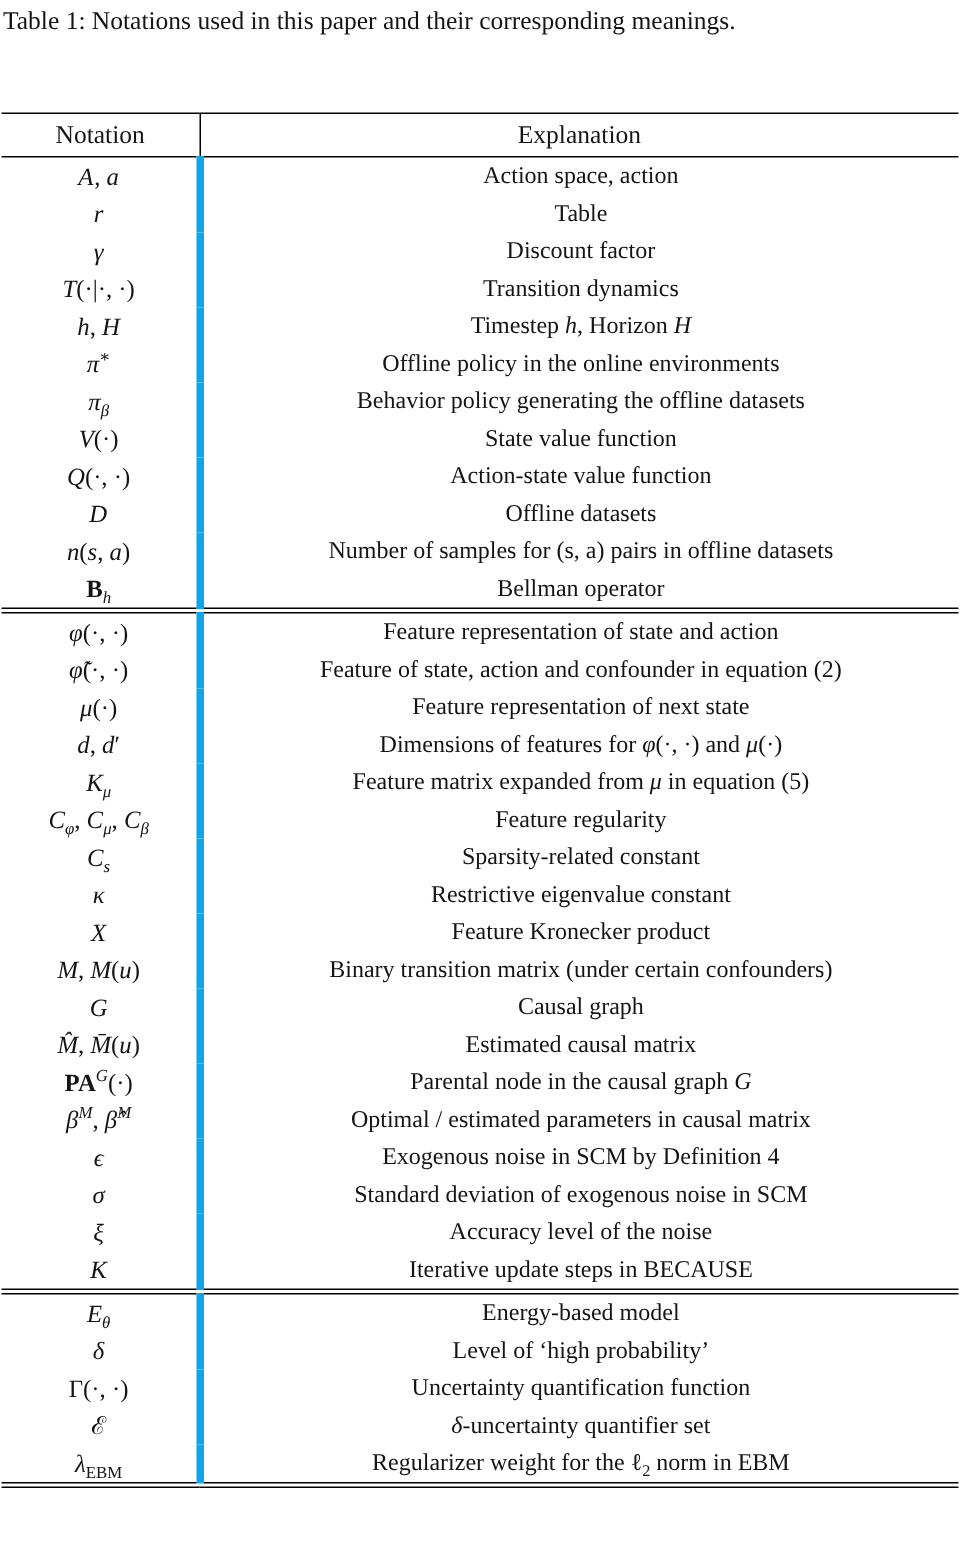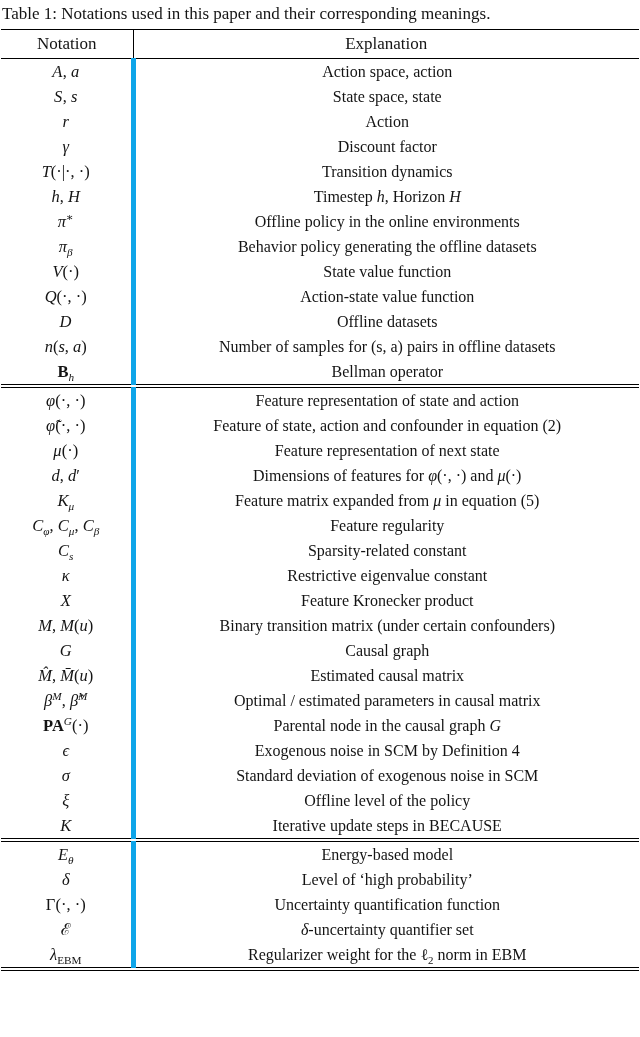--- a/index.html
+++ b/index.html
@@ -10,20 +10,21 @@
     color: #141414;
   }
   .page { width: 640px; height: 1037px; padding: 3px 1px 0 1px; }
   .caption {
     font-size: 17px; line-height: 1.25; padding: 0 0 5px 1px;
     white-space: nowrap;
   }
   table.notation-table {
     width: 100%; border-collapse: collapse;
     border-top: 1.5px solid #000;
+    margin-top: 46px;
   }
   thead th {
     font-size: 17px; font-weight: normal; text-align: center;
     padding: 4px 2px; border-bottom: 1px solid #000;
   }
   th.col-notation { width: 132px; border-right: 1px solid #000; }
   td {
     text-align: center; font-size: 16px; line-height: 23px;
     padding: 1px 4px; white-space: nowrap;
   }
@@ -49,26 +50,22 @@
         <th class="col-notation">Notation</th>
         <th class="col-explanation">Explanation</th>
       </tr>
     </thead>
   <tbody>
         <tr>
     <td class="ncell"><i class="cal">A</i>, <i>a</i></td>
     <td class="ecell">Action space, action</td>
   </tr>
         <tr>
-    <td class="ncell"><i class="cal">S</i>, <i>s</i></td>
-    <td class="ecell">State space, state</td>
-  </tr>
-        <tr>
     <td class="ncell"><i>r</i></td>
-    <td class="ecell">Action</td>
+    <td class="ecell">Table</td>
   </tr>
         <tr>
     <td class="ncell"><i>γ</i></td>
     <td class="ecell">Discount factor</td>
   </tr>
         <tr>
     <td class="ncell"><i>T</i>(·|·, ·)</td>
     <td class="ecell">Transition dynamics</td>
   </tr>
         <tr>
@@ -152,38 +149,38 @@
   </tr>
         <tr>
     <td class="ncell"><i>G</i></td>
     <td class="ecell">Causal graph</td>
   </tr>
         <tr>
     <td class="ncell"><i>M̂</i>, <i>M̄</i>(<i>u</i>)</td>
     <td class="ecell">Estimated causal matrix</td>
   </tr>
         <tr>
+    <td class="ncell"><b>PA</b><sup><i>G</i></sup>(·)</td>
+    <td class="ecell">Parental node in the causal graph <i>G</i></td>
+  </tr>
+        <tr>
     <td class="ncell"><i>β</i><sup><i>M</i></sup>, <i>β̂</i><sup><i>M</i></sup></td>
     <td class="ecell">Optimal / estimated parameters in causal matrix</td>
   </tr>
         <tr>
-    <td class="ncell"><b>PA</b><sup><i>G</i></sup>(·)</td>
-    <td class="ecell">Parental node in the causal graph <i>G</i></td>
-  </tr>
-        <tr>
     <td class="ncell"><i>ϵ</i></td>
     <td class="ecell">Exogenous noise in SCM by Definition 4</td>
   </tr>
         <tr>
     <td class="ncell"><i>σ</i></td>
     <td class="ecell">Standard deviation of exogenous noise in SCM</td>
   </tr>
         <tr>
     <td class="ncell"><i>ξ</i></td>
-    <td class="ecell">Offline level of the policy</td>
+    <td class="ecell">Accuracy level of the noise</td>
   </tr>
         <tr>
     <td class="ncell"><i>K</i></td>
     <td class="ecell">Iterative update steps in BECAUSE</td>
   </tr>
       </tbody>
       <tbody class="sep">
     <tr>
       <td colspan="2"></td>
     </tr>

